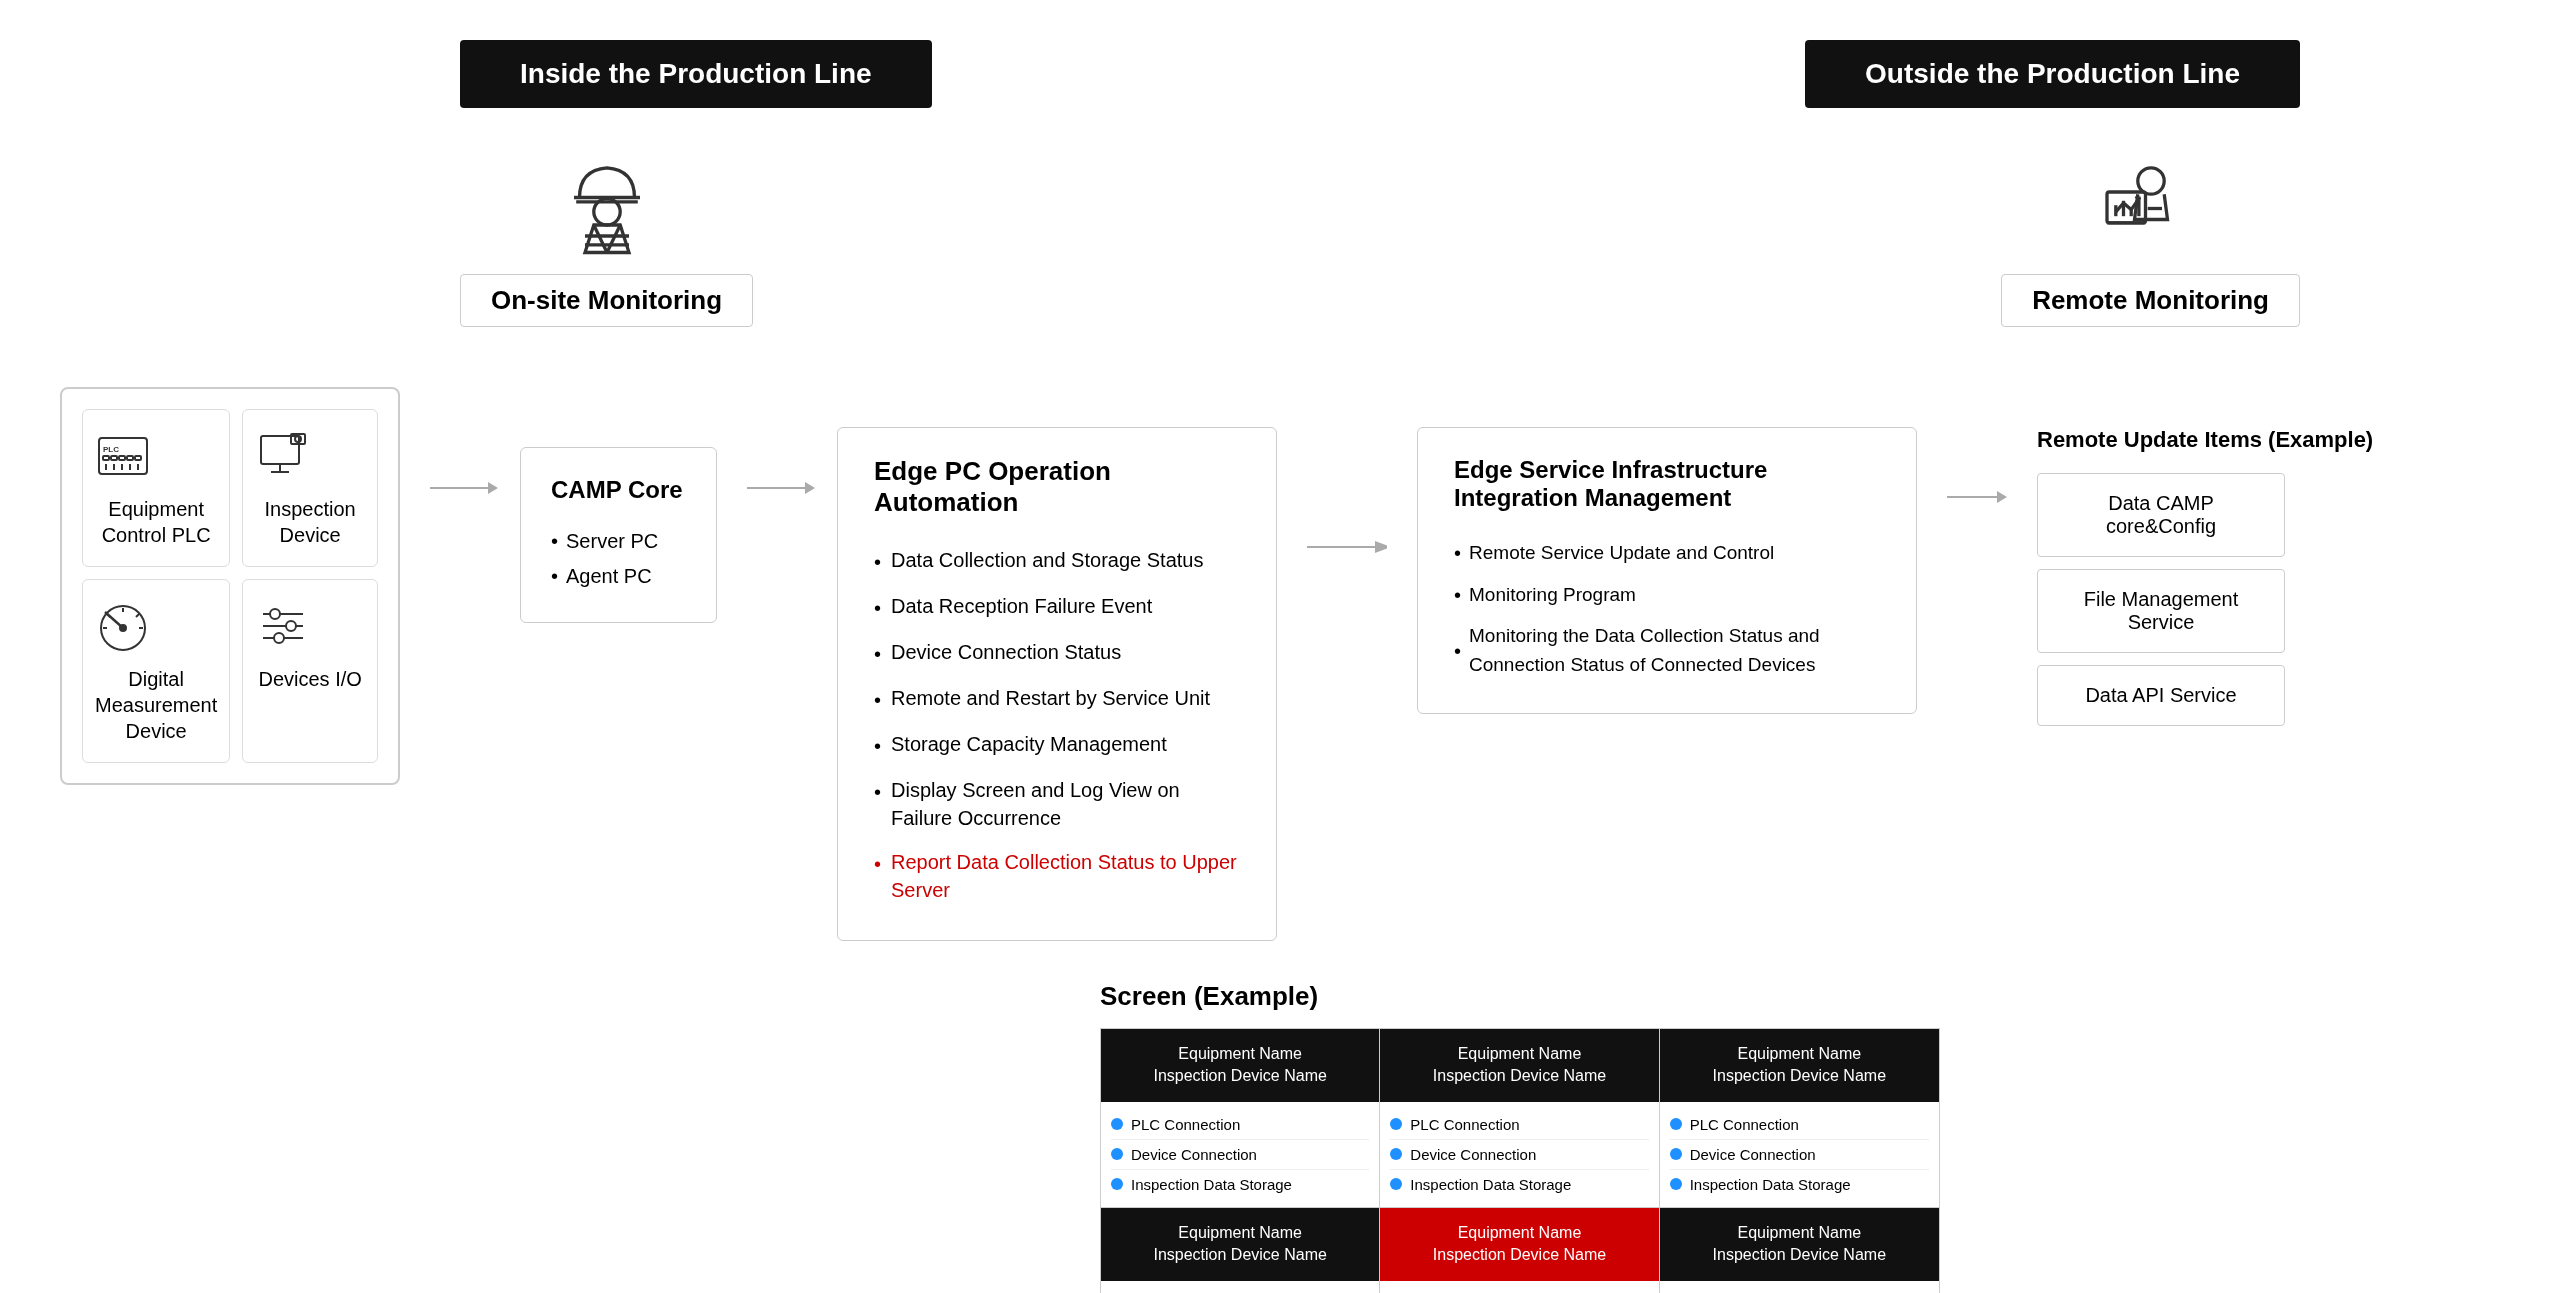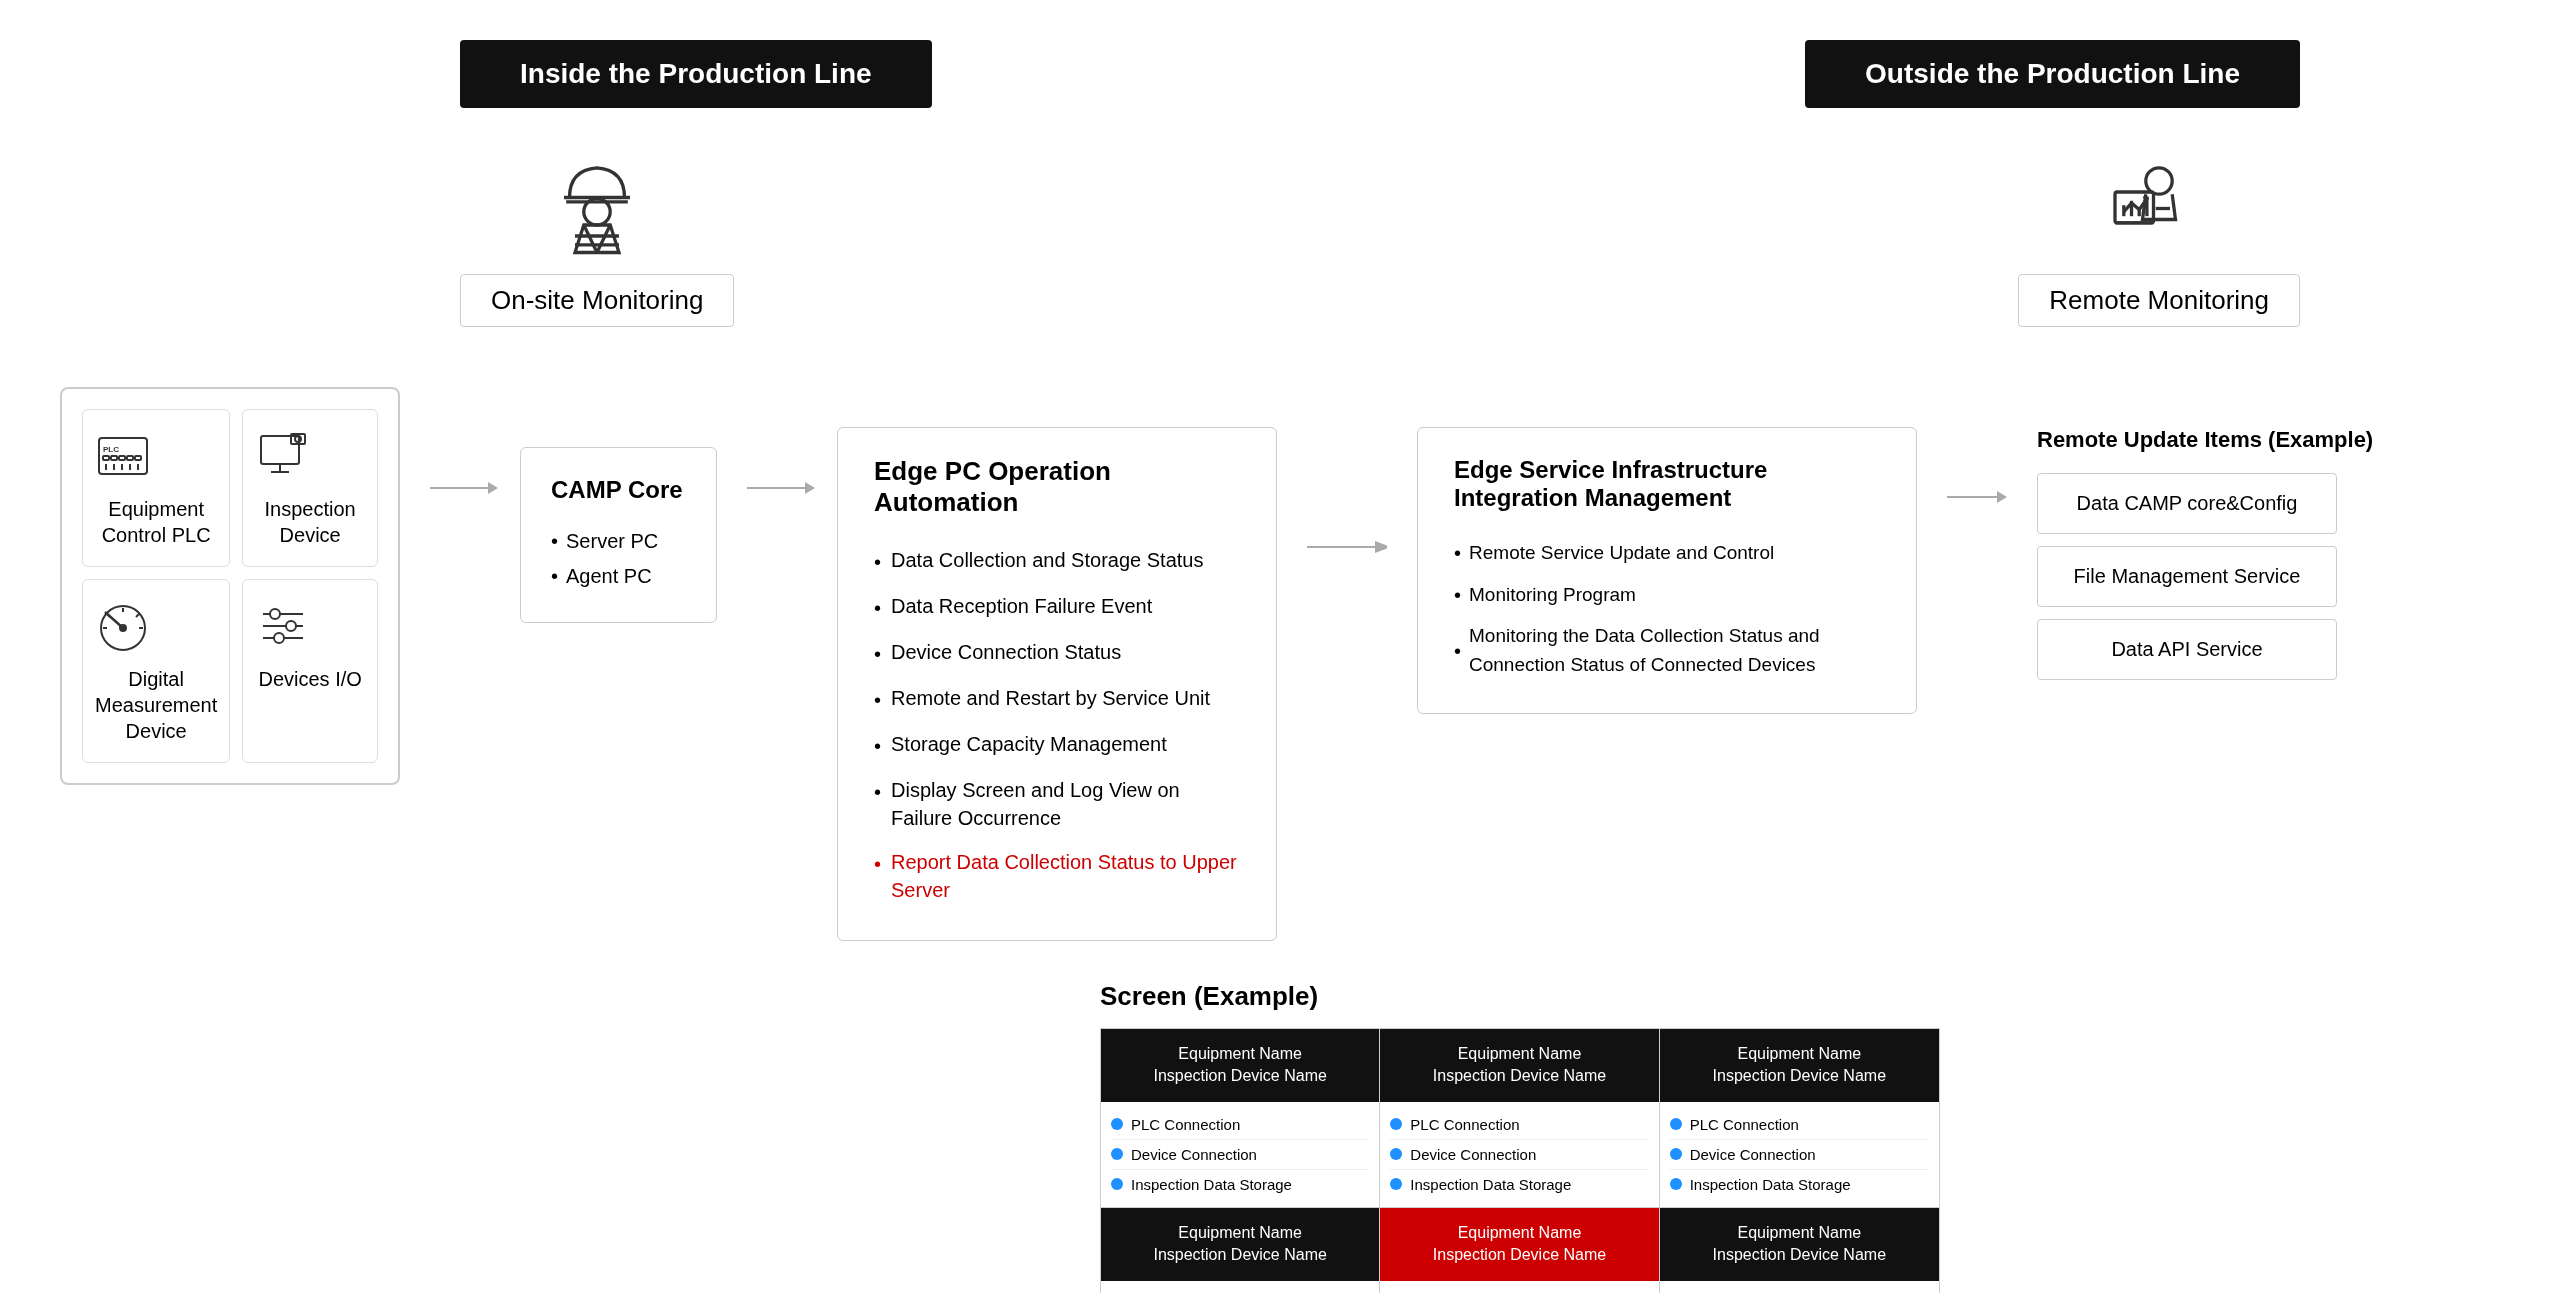--- a/index.html
+++ b/index.html
@@ -47,21 +47,21 @@
       flex-direction: column;
       align-items: center;
       gap: 16px;
     }
     .monitoring-icon {
       width: 110px;
       height: 110px;
     }
     .monitoring-label {
       font-size: 26px;
-      font-weight: 400;
+      font-weight: 700;
       border: 1.5px solid #ccc;
       padding: 10px 30px;
       border-radius: 4px;
       white-space: nowrap;
     }
 
     
     .equipment-box {
       border: 2px solid #ccc;
       border-radius: 8px;
@@ -211,21 +211,21 @@
       gap: 12px;
     }
     .update-item-btn {
       border: 1.5px solid #ccc;
       border-radius: 4px;
       padding: 18px 30px;
       font-size: 20px;
       font-weight: 500;
       text-align: center;
       background: #fff;
-      width: 300px;
+      width: 248px;
     }
     .screen-header {
       background: #111;
       color: #fff;
       padding: 14px 10px;
       text-align: center;
       font-size: 16px;
       line-height: 1.4;
     }
     .screen-header.red {

